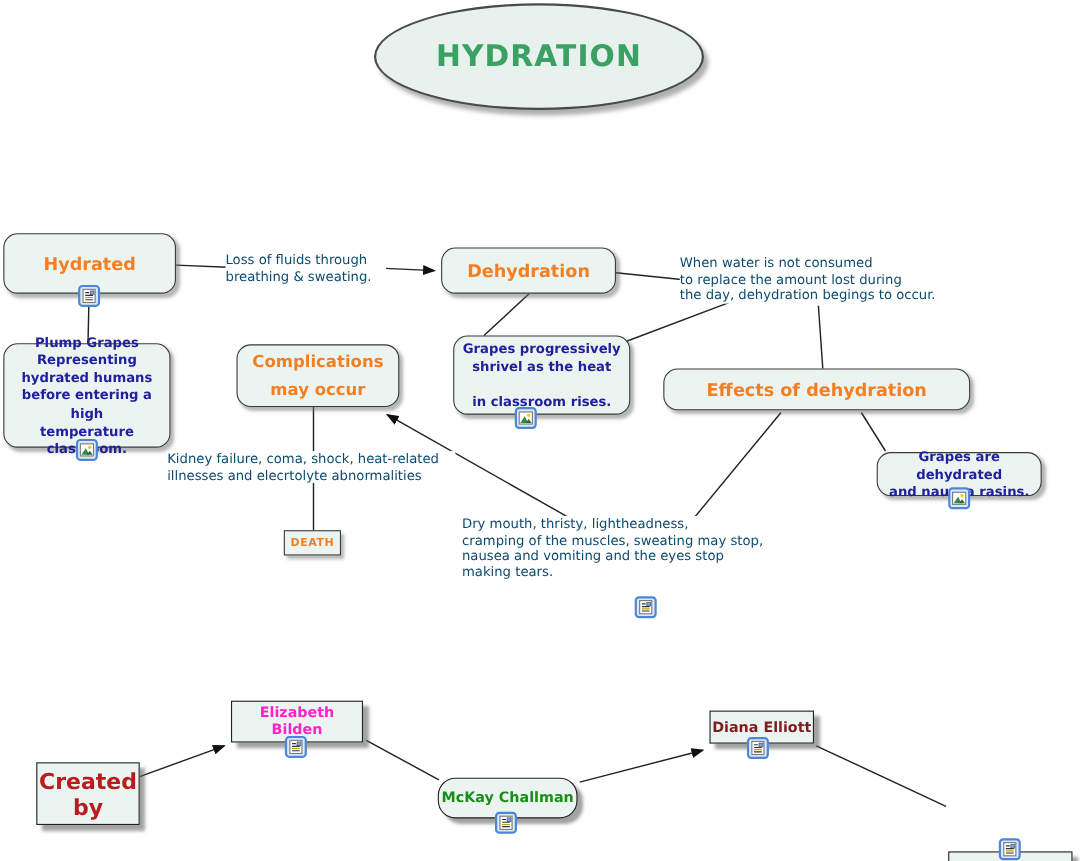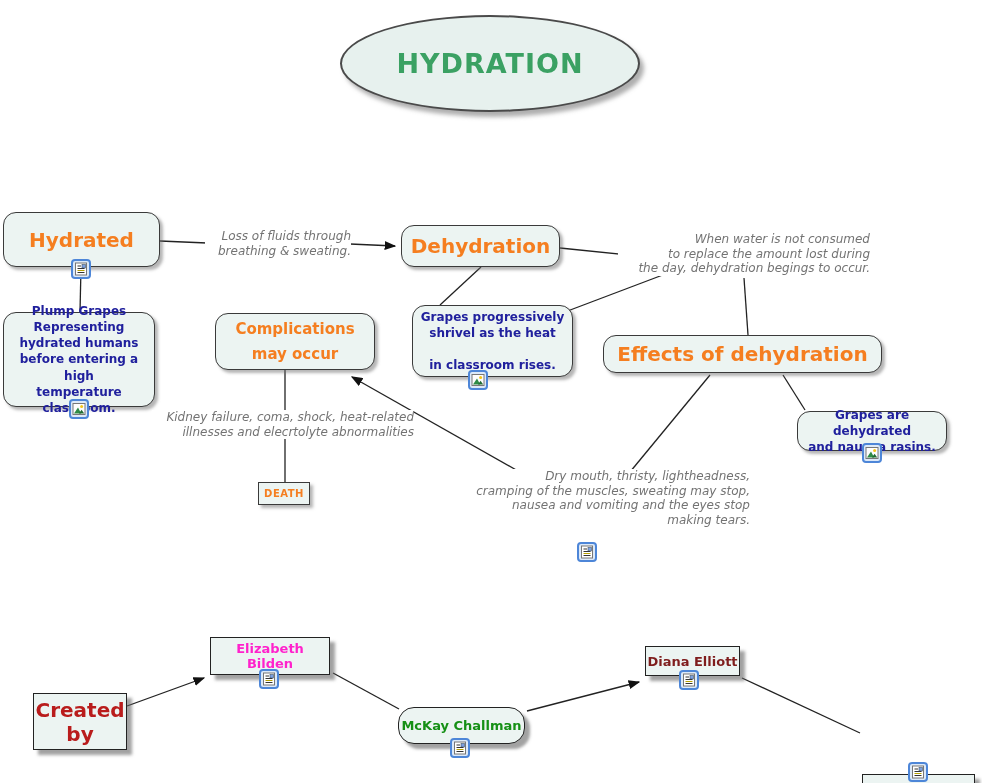--- a/index.html
+++ b/index.html
@@ -24,26 +24,26 @@
   }
   .credit{
     position:absolute;z-index:2;box-sizing:border-box;
     background:#ecf4f2;border:1.6px solid #222;border-radius:0;
     display:flex;align-items:center;justify-content:center;text-align:center;
     box-shadow:5px 5px 3px rgba(100,100,100,.6);
     font-weight:bold;font-size:13px;cursor:pointer;
   }
   .linktext{
     position:absolute;z-index:2;background:#ffffff;
-    text-align:right;font-size:12px;line-height:1.22;color:#737373;
-    white-space:pre-line;cursor:pointer;font-style:italic;
+    text-align:left;font-size:12px;line-height:1.22;color:#0c4a6e;
+    white-space:pre-line;cursor:pointer;
   }
   .orange{color:#f57e20;}
   .navy{color:#20209d;font-size:12px;line-height:1.35;}
-  .big{font-size:20px;}
+  .big{font-size:16px;}
   .mid{font-size:15px;line-height:1.65;}
   .death{font-size:10px;letter-spacing:.5px;border-radius:0;}
   .res-icon{
     position:absolute;z-index:3;width:20px;height:20px;box-sizing:border-box;
     background:#dce9f8;border:2px solid #4d86d8;border-radius:4px;
     display:flex;align-items:center;justify-content:center;cursor:pointer;
   }
   .c-eliz{color:#ff22cc;} .c-mckay{color:#169016;border-radius:16px;} .c-diana{color:#7f1d1d;}
   .c-travis{color:#e02222;} .c-created{color:#b91c1c;font-size:20px;}
 </style>
@@ -68,35 +68,35 @@
     <line x1="710" y1="375" x2="630" y2="472" stroke="#222" stroke-width="1.3"></line>
     <line x1="783" y1="375" x2="805" y2="410" stroke="#222" stroke-width="1.3"></line>
     <line x1="285" y1="370" x2="285" y2="482" stroke="#222" stroke-width="1.3"></line>
     <line x1="518" y1="471" x2="352" y2="377" stroke="#222" stroke-width="1.3" marker-end="url(#arr)"></line>
     <line x1="127" y1="706" x2="204" y2="678" stroke="#222" stroke-width="1.3" marker-end="url(#arr)"></line>
     <line x1="333" y1="673" x2="399" y2="709" stroke="#222" stroke-width="1.3"></line>
     <line x1="527" y1="711" x2="639" y2="682" stroke="#222" stroke-width="1.3" marker-end="url(#arr)"></line>
     <line x1="742" y1="678" x2="860" y2="733" stroke="#222" stroke-width="1.3"></line>
   </svg>
 
-  <div class="ellipse" style="left:340px;top:15px;width:300px;height:97px;">
+  <div class="ellipse" style="left:340px;top:3px;width:300px;height:97px;">
     <span>HYDRATION</span>
   </div>
 
   <div class="node orange big" style="left:3px;top:212px;width:157px;height:55px;">Hydrated</div>
 
   <div class="node orange big" style="left:401px;top:225px;width:159px;height:42px;">Dehydration</div>
 
   <div class="node navy" style="left:3px;top:312px;width:152px;height:95px;">Plump Grapes
 Representing
 hydrated humans
 before entering a high
 temperature classroom.</div>
 
-  <div class="node orange mid" style="left:215px;top:313px;width:160px;height:57px;">Complications
+  <div class="node orange mid" style="left:215px;top:313px;width:148px;height:57px;">Complications
 may occur</div>
 
   <div class="node navy" style="left:412px;top:305px;width:161px;height:72px;">Grapes progressively
 shrivel as the heat
 
 in classroom rises.</div>
 
   <div class="node orange big" style="left:603px;top:335px;width:279px;height:38px;">Effects of dehydration</div>
 
   <div class="node navy" style="left:797px;top:411px;width:150px;height:40px;">Grapes are dehydrated

